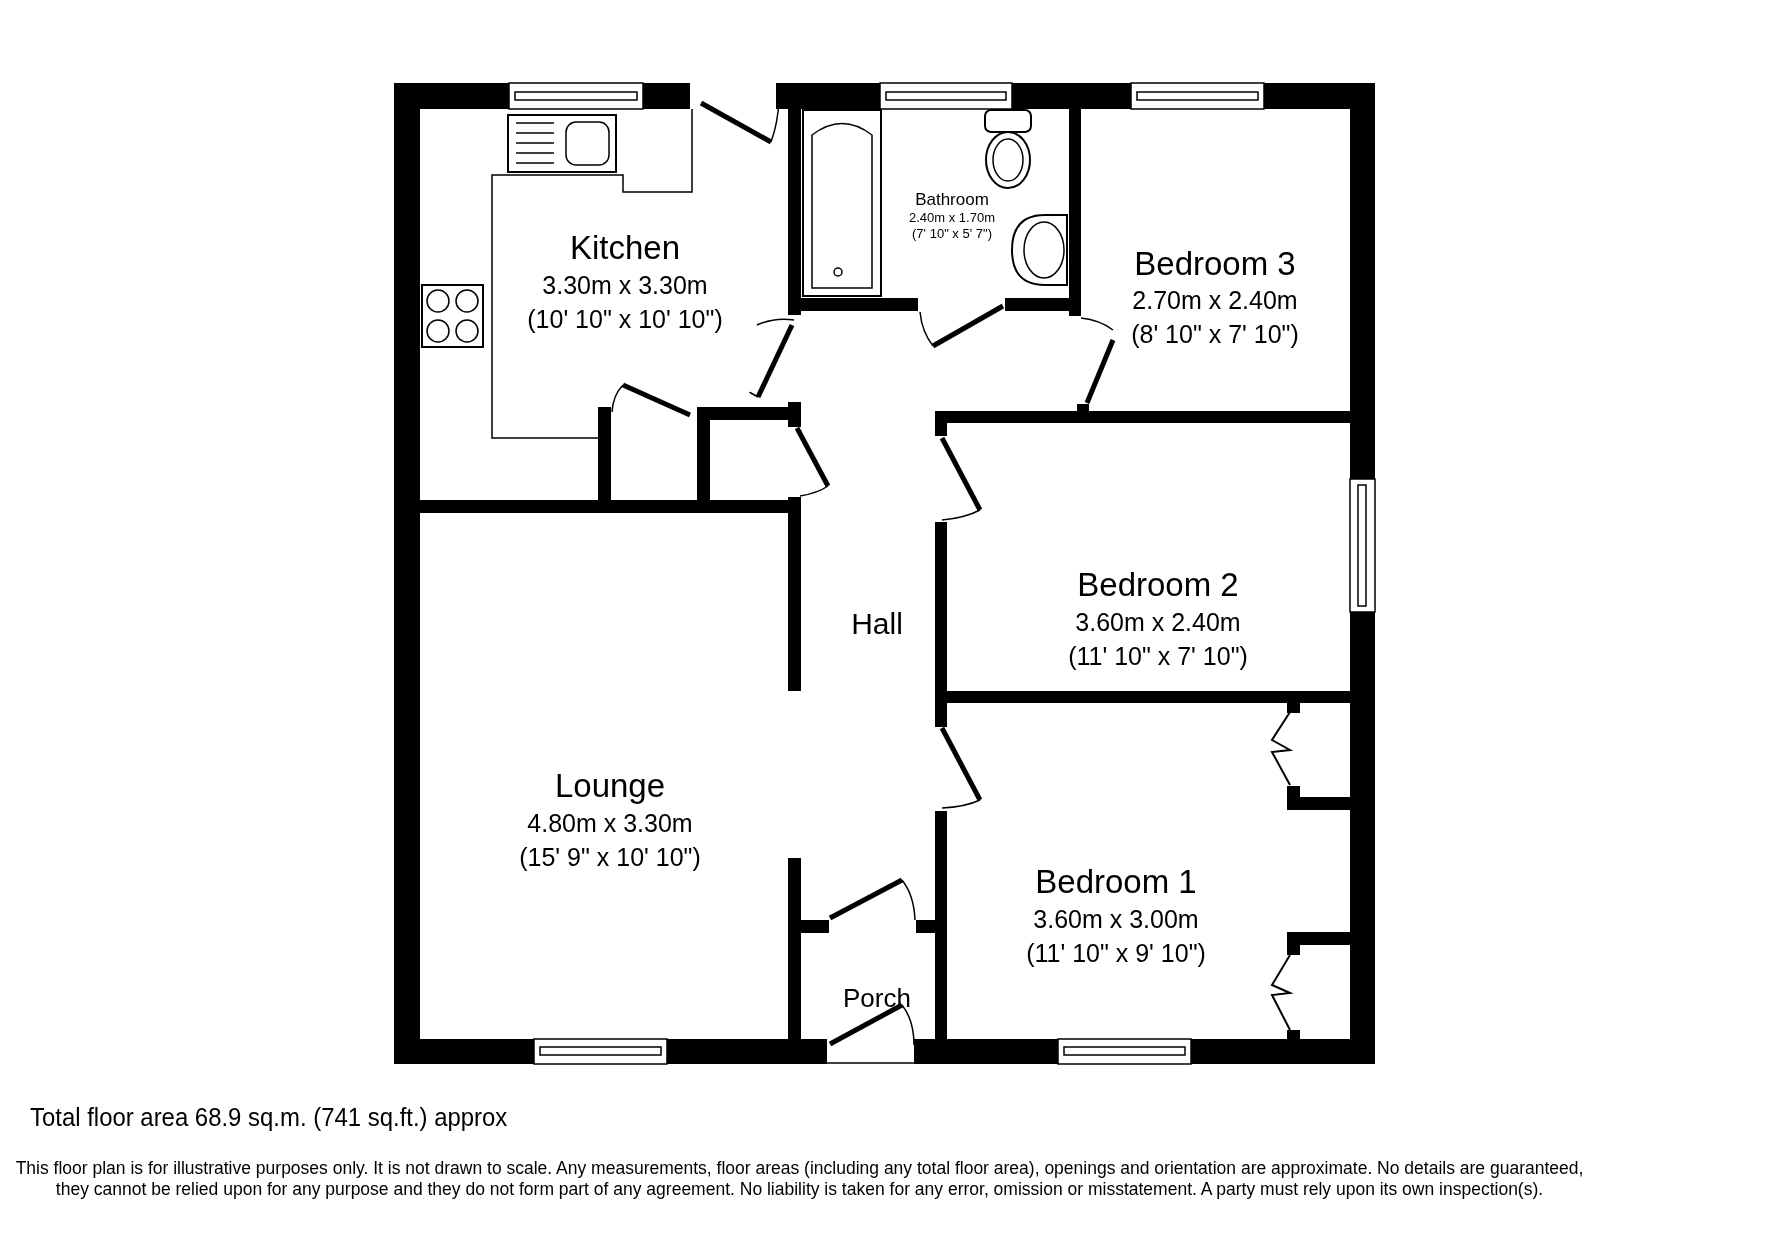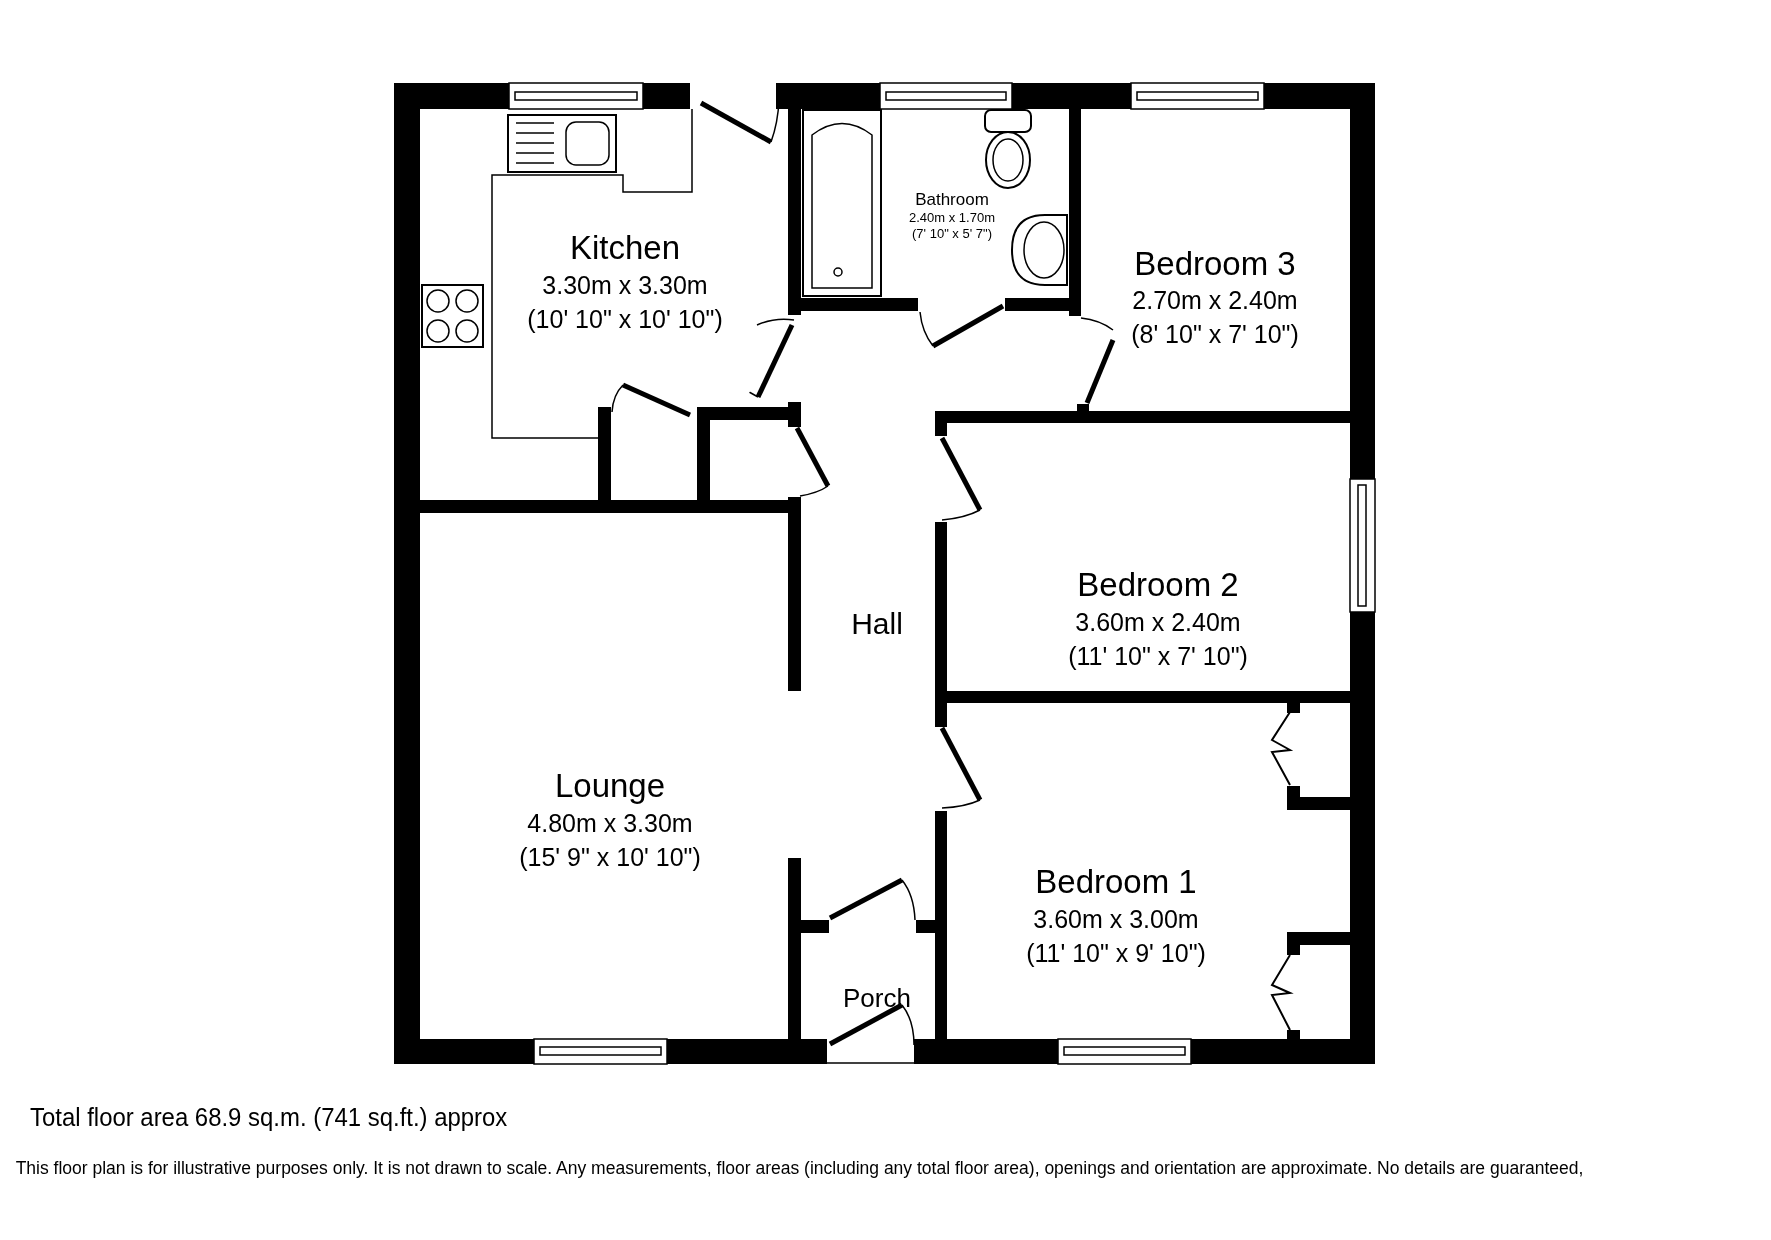--- a/index.html
+++ b/index.html
@@ -231,13 +231,14 @@
     <text class="label-mid" x="877" y="634">Hall</text>
   </g>
   <g>
     <text class="porch-lbl" x="877" y="1007">Porch</text>
   </g>
 </svg>
 
 <div id="total">Total floor area 68.9 sq.m. (741 sq.ft.) approx</div>
 <div id="disclaimer">
   <div>This floor plan is for illustrative purposes only. It is not drawn to scale. Any measurements, floor areas (including any total floor area), openings and orientation are approximate. No details are guaranteed,</div>
+  <div>they cannot be relied upon for any purpose and they do not form part of any agreement. No liability is taken for any error, omission or misstatement. A party must rely upon its own inspection(s).</div>
 </div>
 
 </body></html>

